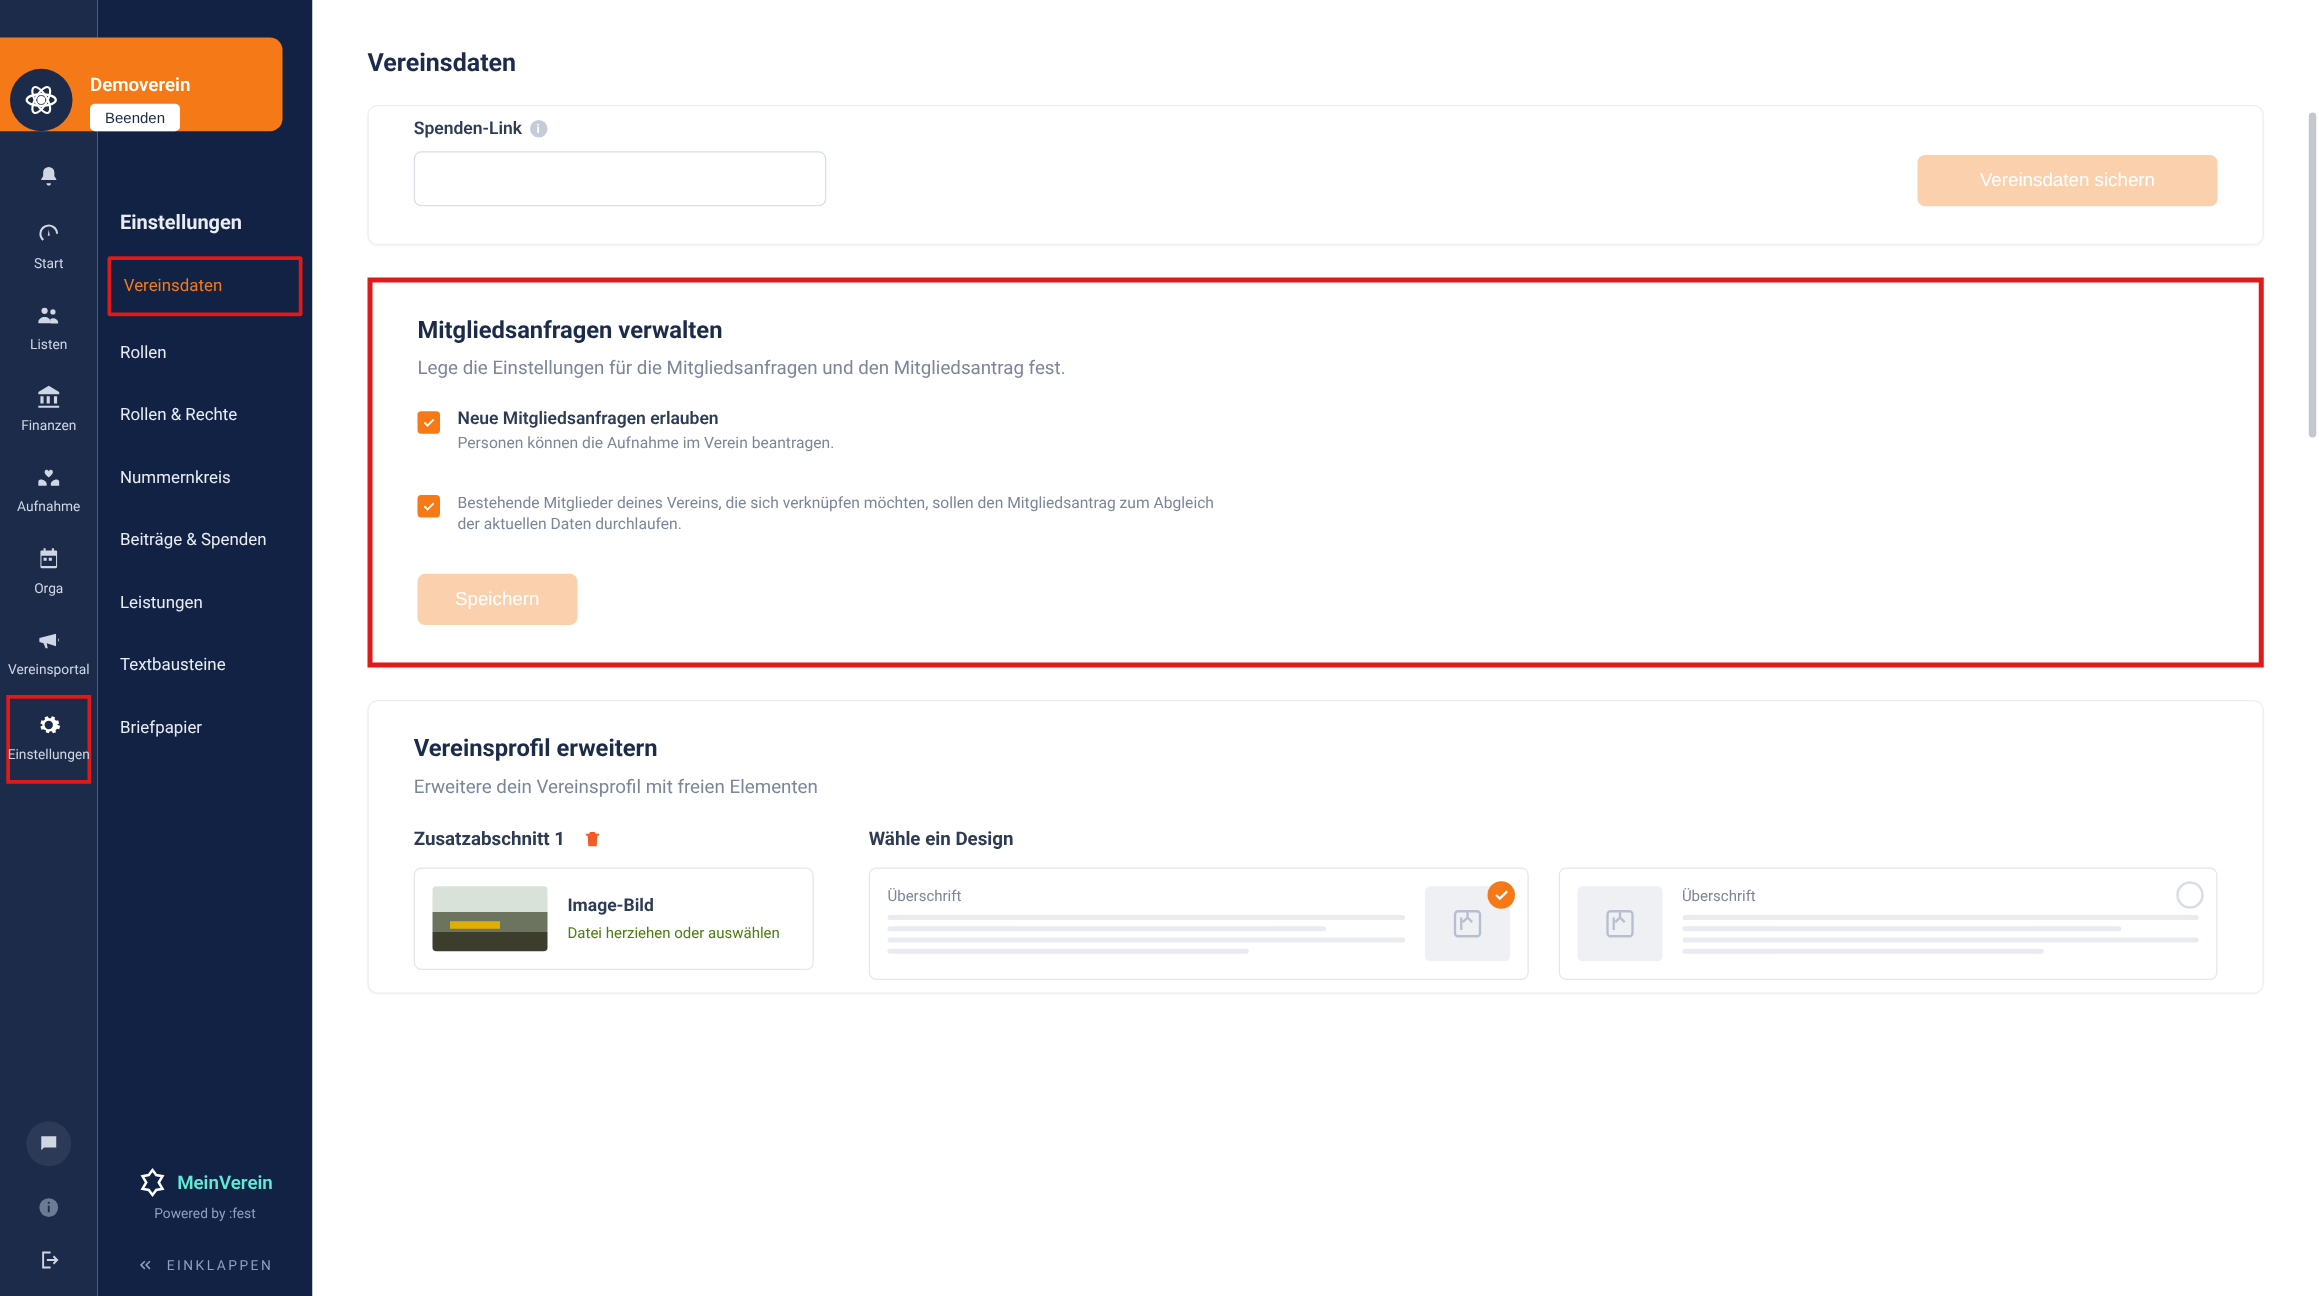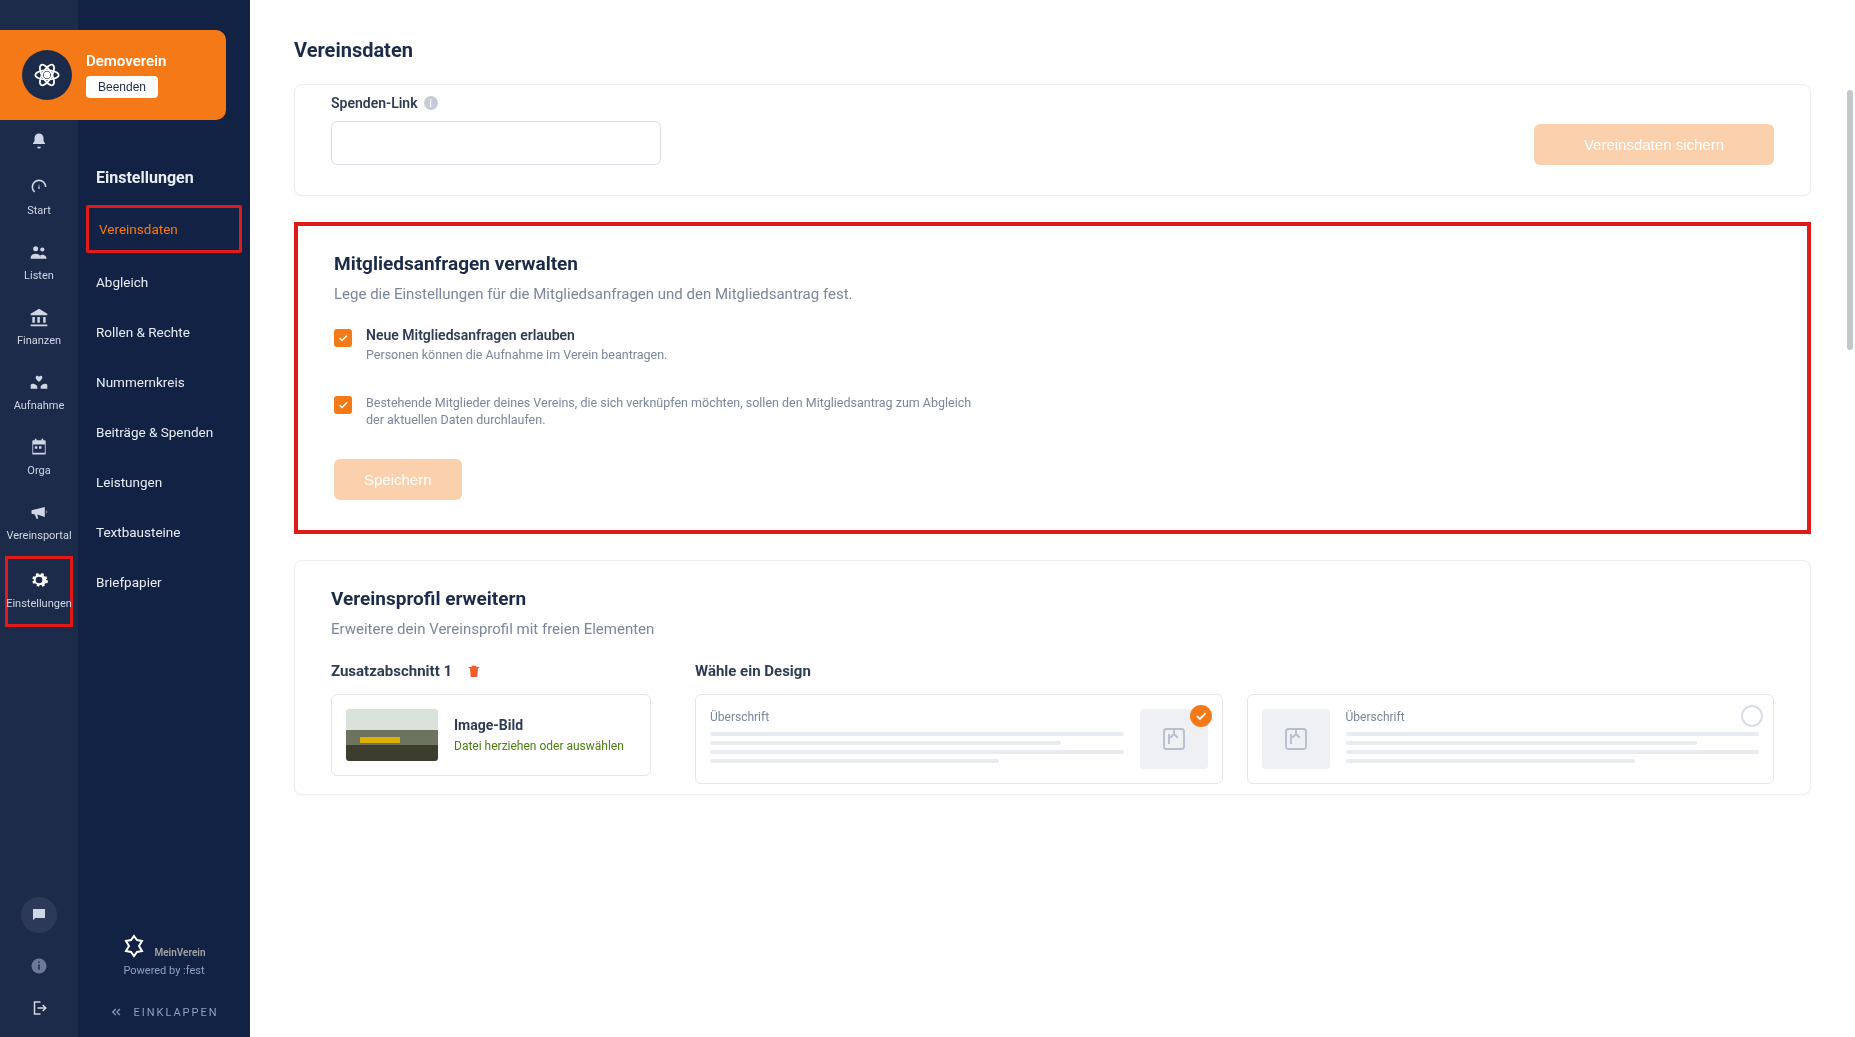--- a/index.html
+++ b/index.html
@@ -46,26 +46,26 @@
     gap:24px;
     width:100%;
   }
   .rail-footer .circle { width:36px; height:36px; border-radius:50%; background:#2c3a57; display:flex; align-items:center; justify-content:center; }
 
   
   .org-card {
     position:absolute;
     top:30px; left:0;
     width: 226px;
-    height: 90px;
+    height: 75px;
     background:#f57a17;
     border-radius: 0 10px 10px 0;
     display:flex;
-    align-items:center;
-    padding: 0 22px;
+    align-items:flex-end;
+    padding: 0 8px;
     gap:14px;
     z-index: 5;
   }
   .org-logo {
     width:50px; height:50px; border-radius:50%;
     background:#1c2b4a;
     display:flex; align-items:center; justify-content:center;
     color:#fff;
   }
   .org-text { color:#fff; font-weight:600; font-size:15px; display:flex; flex-direction:column; gap:6px;}
@@ -98,21 +98,21 @@
   .sidebar-item.active {
     color:#f57a17;
     border: 3px solid #e01919;
   }
   .sidebar-footer {
     margin-top:auto;
     padding: 0 0 18px;
     color:#cfd6e4;
     text-align:center;
   }
-  .brand-row { display:flex; align-items:flex-end; justify-content:center; gap:8px; font-size:10px; font-weight:600; color:#a3a3a3; margin-bottom:6px;}
+  .brand-row { display:flex; align-items:center; justify-content:center; gap:8px; font-size:15px; font-weight:600; color:#5eead4; margin-bottom:6px;}
   .brand-row .logo-ic { width:24px; height:24px;}
   .powered { font-size:11px; color:#8fa0bd;}
   .collapse {
     margin-top:28px;
     letter-spacing:2px; font-size:11px; color:#8fa0bd;
     display:flex; align-items:center; justify-content:center; gap:10px;
     cursor:pointer;
   }
 
   
@@ -330,21 +330,21 @@
         <svg viewBox="0 0 24 24" width="18" height="18" fill="none" stroke="#cfd6e4" stroke-width="2">
             <path d="M14 4h-8v16h8M10 12h11m-4-4l4 4-4 4"></path>
           </svg>
       </div>
     </div>
   </nav>
 
   <aside class="sidebar">
     <h3>Einstellungen</h3>
     <div class="sidebar-item active">Vereinsdaten</div>
-    <div class="sidebar-item">Abgleich</div>
+    <div class="sidebar-item">Rollen</div>
     <div class="sidebar-item">Rollen &amp; Rechte</div>
     <div class="sidebar-item">Nummernkreis</div>
     <div class="sidebar-item">Beiträge &amp; Spenden</div>
     <div class="sidebar-item">Leistungen</div>
     <div class="sidebar-item">Textbausteine</div>
     <div class="sidebar-item">Briefpapier</div>
 
     <div class="sidebar-footer">
       <div class="brand-row">
         <svg class="logo-ic" viewBox="0 0 24 24" fill="none" stroke="#fff" stroke-width="2">

